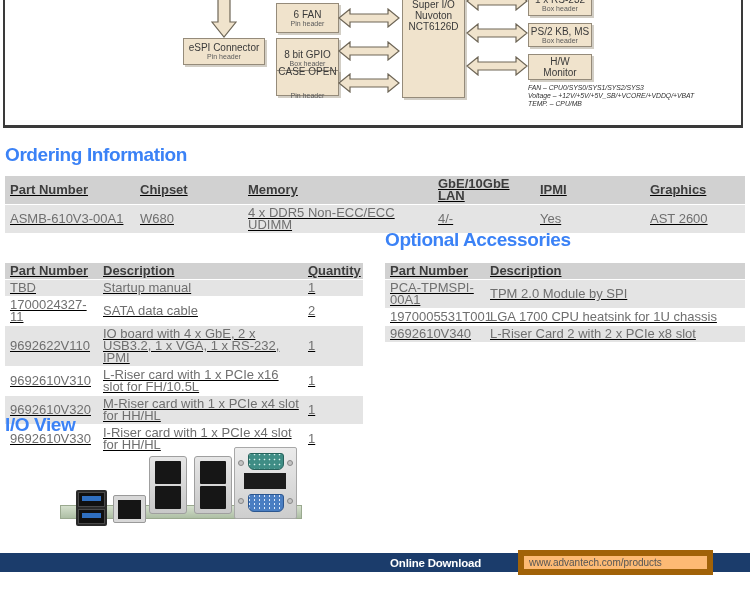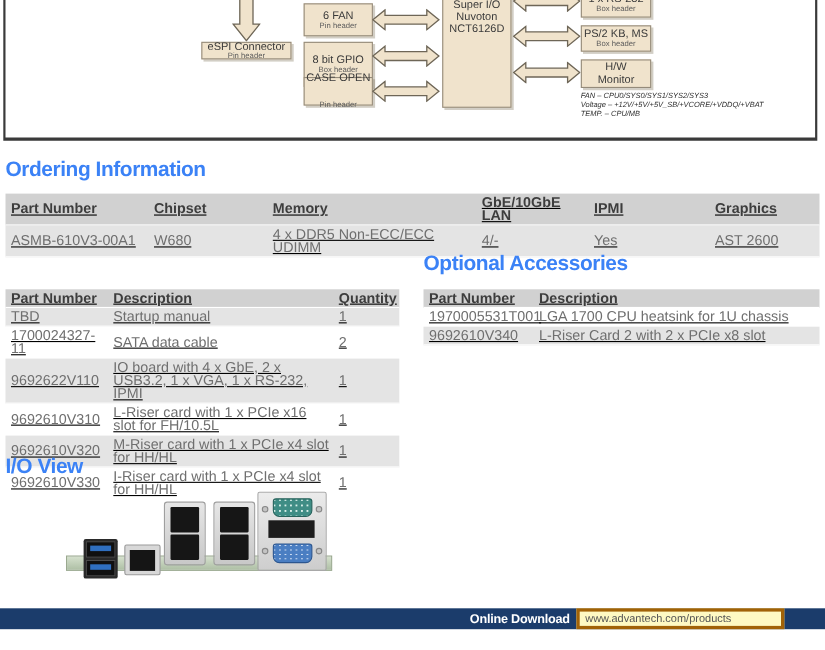--- a/index.html
+++ b/index.html
@@ -66,35 +66,35 @@
   .slot-black{position:absolute;left:9px;top:25px;width:42px;height:16px;background:#1c1c1c;}
   .vga{position:absolute;left:13px;top:46px;width:34px;height:16px;
        background-color:#4a7ec2;border:1px solid #2c568f;border-radius:3px 3px 6px 6px;
        background-image:radial-gradient(#dce8f8 0.7px,transparent 1.1px);
        background-size:5px 4px;background-position:3px 3px;}
 
   
   .footer{position:absolute;left:0;top:553px;width:750px;height:19px;background:#1b3c6b;
           display:flex;align-items:center;justify-content:flex-end;}
   .fl{color:#fff;font-weight:bold;font-size:11.5px;letter-spacing:-0.2px;margin-right:6px;}
-  .furl{width:178px;height:13px;background:#fef9c3;border:3px solid #a16207;
-        font-size:10px;color:#555;line-height:13px;padding-left:5px;margin-right:37px;}
+  .furl{width:178px;height:13px;background:#fdba74;border:6px solid #a16207;
+        font-size:10px;color:#555;line-height:13px;padding-left:5px;margin-right:37px;margin-left:31px;}
 </style>
 </head>
 <body>
 
 <div class="page">
 
   <div class="diagram">
 
     <svg class="arr" style="left:206px;top:0;" width="26" height="60" viewBox="0 0 26 60">
       <polygon points="7,-6 19,-6 19,44 25,44 13,59 1,44 7,44" fill="#f0e3cc" stroke="#6e6657" stroke-width="1.2"></polygon>
     </svg>
 
-    <div class="dbox" style="left:178px;top:60px;width:82px;height:16px;">
+    <div class="dbox" style="left:178px;top:60px;width:82px;height:27px;">
       <div class="t">eSPI Connector</div>
       <div class="s">Pin header</div>
     </div>
 
     <div class="dbox" style="left:271px;top:25px;width:63px;height:30px;">
       <div class="t">6 FAN</div>
       <div class="s">Pin header</div>
     </div>
     <div class="dbox" style="left:271px;top:60px;width:63px;height:41px;">
       <div class="t">8 bit GPIO</div>
@@ -210,20 +210,24 @@
       <div class="cell">1</div>
     </div>
   </div>
 
   <div class="h1" style="left:385px;top:229px;">Optional Accessories</div>
 
   <div class="tbl acc" style="left:385px;top:263px;width:360px;">
     <div class="trow thead">
       <div class="cell">Part Number</div>
       <div class="cell">Description</div>
+    </div>
+    <div class="trow alt">
+      <div class="cell">PCA-TPMSPI-00A1</div>
+      <div class="cell">TPM 2.0 Module by SPI</div>
     </div>
     <div class="trow">
       <div class="cell">1970005531T001</div>
       <div class="cell">LGA 1700 CPU heatsink for 1U chassis</div>
     </div>
     <div class="trow alt">
       <div class="cell">9692610V340</div>
       <div class="cell">L-Riser Card 2 with 2 x PCIe x8 slot</div>
     </div>
   </div>

